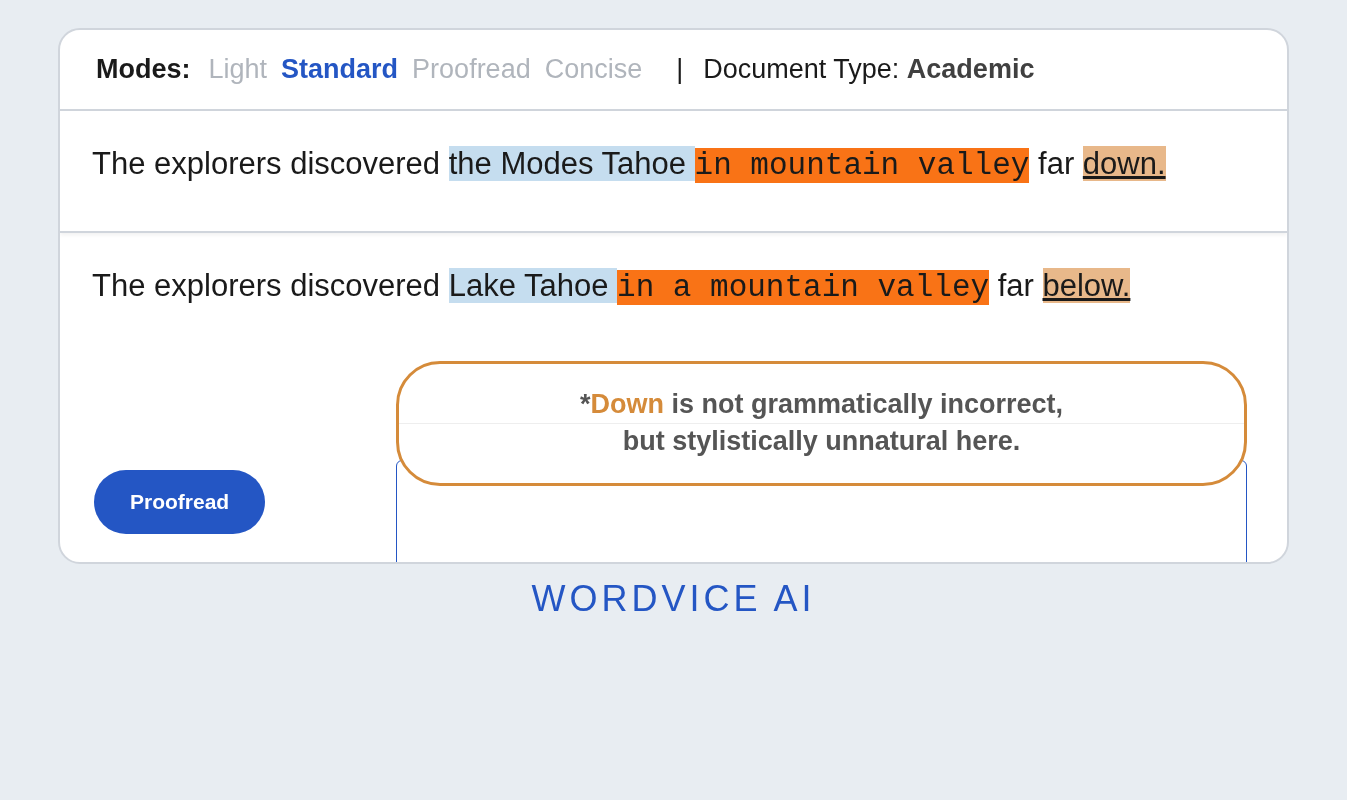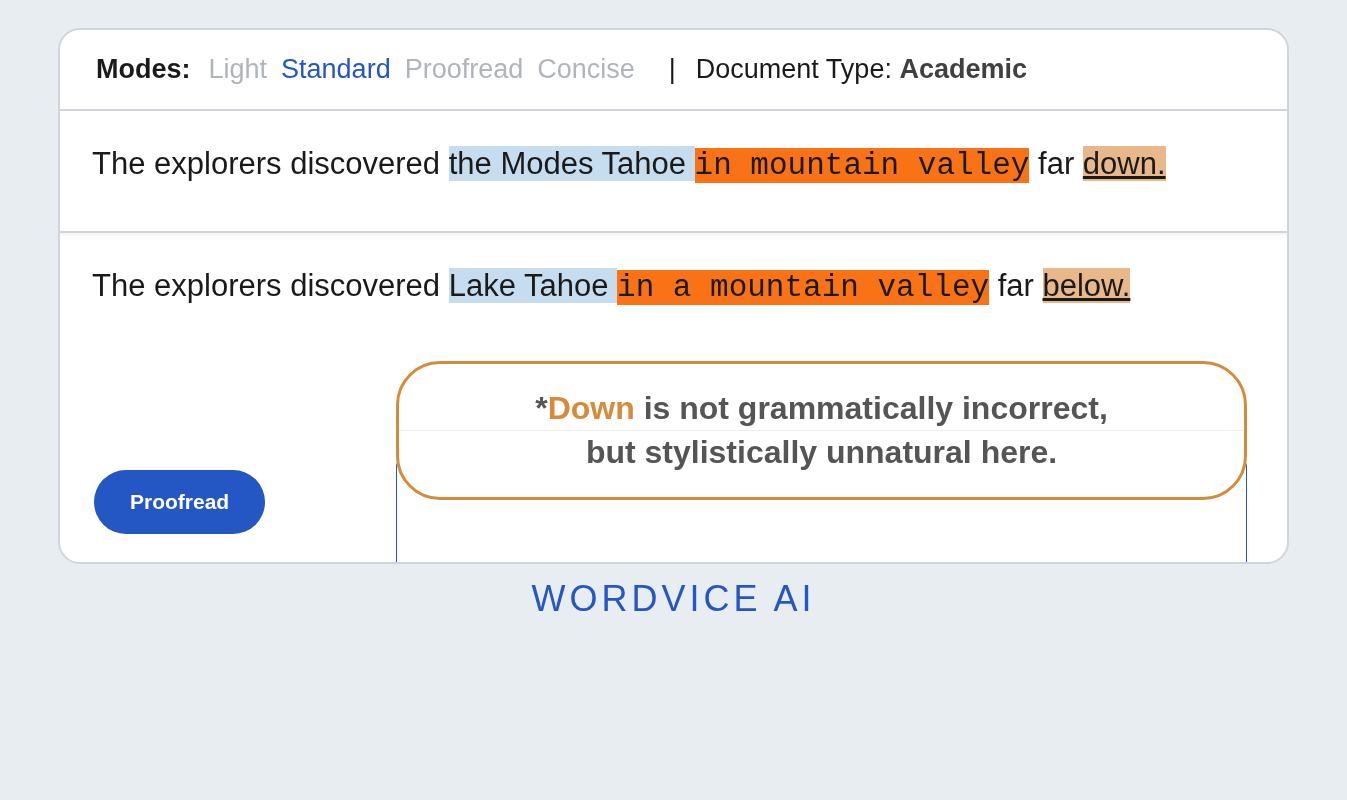--- a/index.html
+++ b/index.html
@@ -40,21 +40,21 @@
     
     .mode-option {
       color: #b0b5bc;
       font-weight: 500;
       margin-right: 14px;
       cursor: pointer;
     }
     
     .mode-option.active {
       color: #2456c4;
-      font-weight: 400;
+      font-weight: 700;
     }
     
     .separator {
       color: #1a1a1a;
       margin: 0 20px;
       font-weight: 400;
     }
     
     .doc-type-label {
       color: #1a1a1a;
@@ -100,21 +100,21 @@
     .callout-box {
       position: absolute;
       left: 336px;
       right: 40px;
       top: 128px;
       border: 3px solid #d58b3a;
       border-radius: 44px;
       padding: 22px 40px;
       background-color: #ffffff;
       text-align: center;
-      font-size: 32px;
+      font-size: 27px;
       font-weight: 700;
       color: #555;
       line-height: 1.4;
       z-index: 2;
     }
 
     .callout-box::after {
       content: "";
       position: absolute;
       left: 0;

